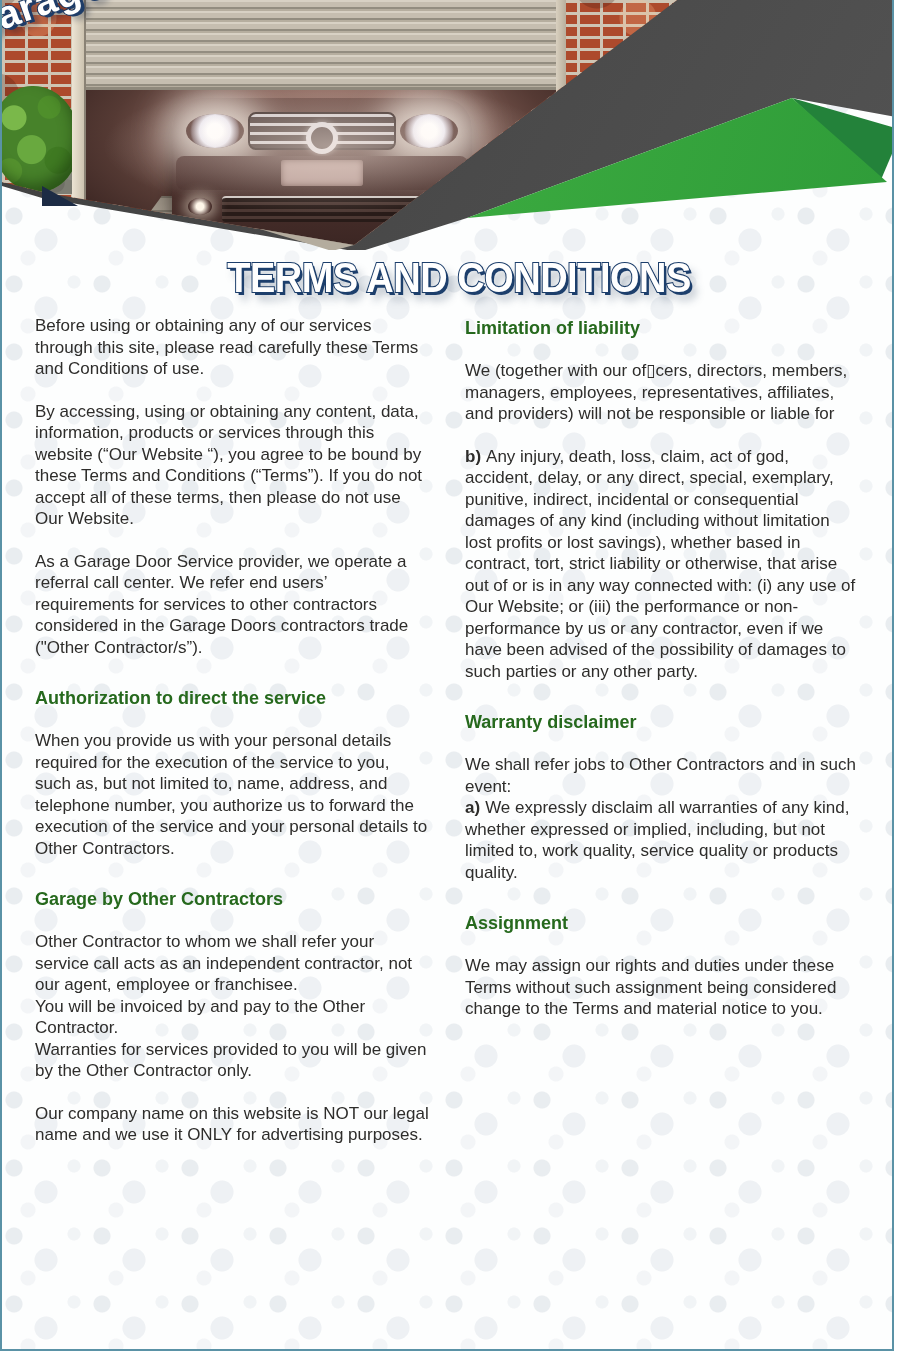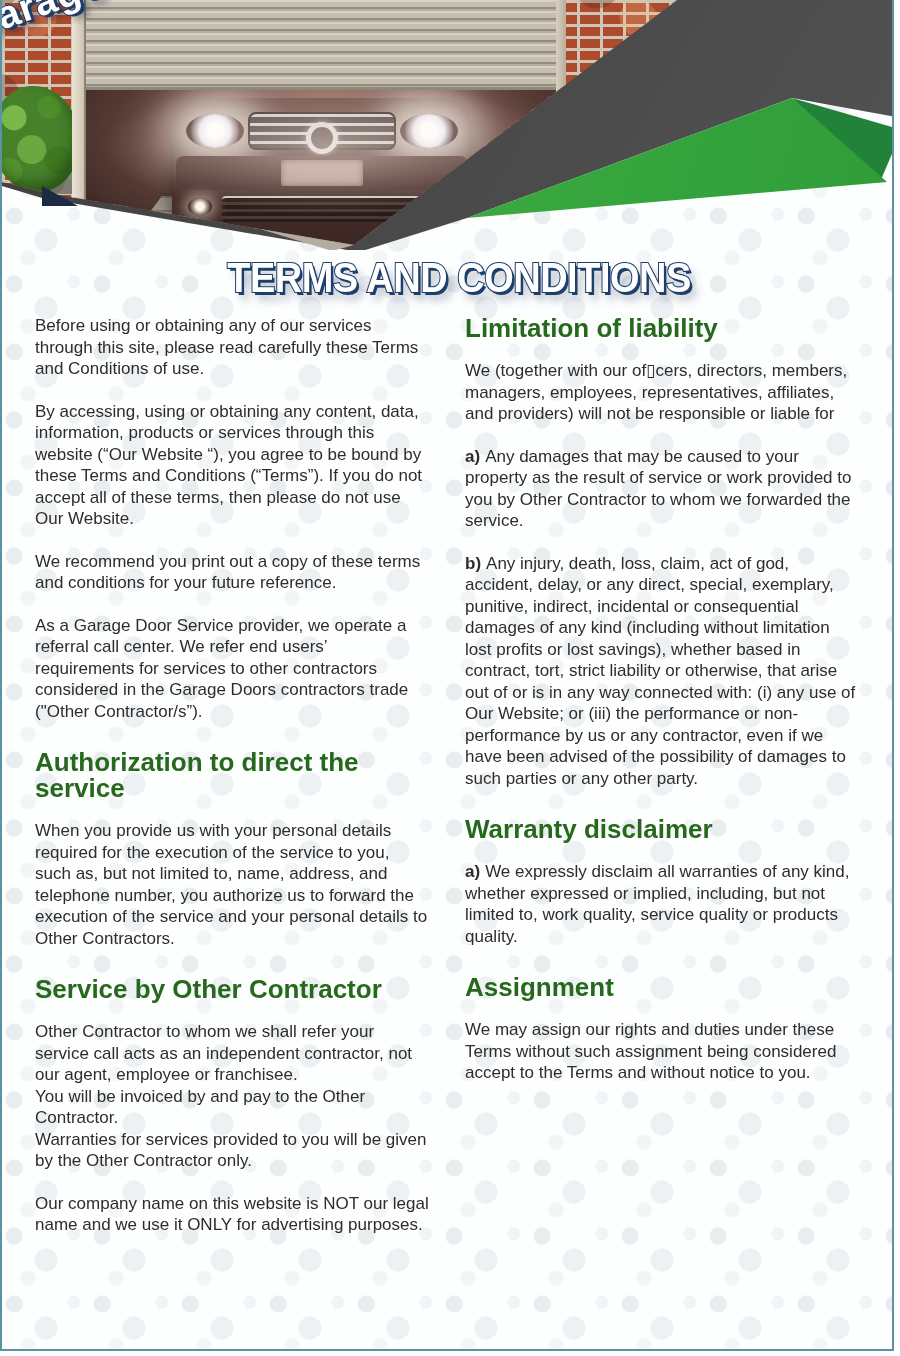--- a/index.html
+++ b/index.html
@@ -187,21 +187,21 @@
   
   .content {
     display:flex; gap:36px;
     padding:0 33px 30px 33px;
     color:#2e2d2b;
     font-size:17px; line-height:21.5px;
   }
   .col { flex:1 1 0; min-width:0; }
   .col h2 {
     margin:27px 0 19px;
-    font-size:26px; line-height:26px;
+    font-size:18px; line-height:26px;
     color:#26691d; font-weight:bold;
   }
   .col > :first-child { margin-top:0; }
   .col p { margin:0 0 21px; }
   .col p.tight { margin-bottom:0; }
   .pfx { font-weight:bold; padding-right:5px; }
 </style>
 </head>
 <body>
 
@@ -242,35 +242,34 @@
 
     <div class="ribbon">Garage  Door  Service</div>
   </div>
 
   <h1 class="page-title"><span>TERMS AND CONDITIONS</span></h1>
 
   <div class="content">
     <div class="col" id="col-left">
         <p><span>Before using or obtaining any of our services through this site, please read carefully these Terms and Conditions of use.</span></p>
         <p><span>By accessing, using or obtaining any content, data, information, products or services through this website (“Our Website “), you agree to be bound by these Terms and Conditions (“Terms”). If you do not accept all of these terms, then please do not use Our Website.</span></p>
-        <p><span>We recommend you print out a copy of these terms and conditions for your future reference.</span></p>
         <p><span>As a Garage Door Service provider, we operate a referral call center. We refer end users’ requirements for services to other contractors considered in the Garage Doors contractors trade ("Other Contractor/s”).</span></p>
         <h2>Authorization to direct the service</h2>
         <p><span>When you provide us with your personal details required for the execution of the service to you, such as, but not limited to, name, address, and telephone number, you authorize us to forward the execution of the service and your personal details to Other Contractors.</span></p>
-        <h2>Service by Other Contractor</h2>
+        <h2>Garage by Other Contractors</h2>
         <p class="tight"><span>Other Contractor to whom we shall refer your service call acts as an independent contractor, not our agent, employee or franchisee.</span></p>
         <p class="tight"><span>You will be invoiced by and pay to the Other Contractor.</span></p>
         <p><span>Warranties for services provided to you will be given by the Other Contractor only.</span></p>
         <p><span>Our company name on this website is NOT our legal name and we use it ONLY for advertising purposes.</span></p>
       </div>
     <div class="col" id="col-right">
         <h2>Limitation of liability</h2>
         <p><span>We (together with our of▯cers, directors, members, managers, employees, representatives, affiliates, and providers) will not be responsible or liable for</span></p>
-        <p><span class="pfx">a)</span><span>Any damages that may be caused to your property as the result of service or work provided to you by Other Contractor to whom we forwarded the service.</span></p>
         <p><span class="pfx">b)</span><span>Any injury, death, loss, claim, act of god, accident, delay, or any direct, special, exemplary, punitive, indirect, incidental or consequential damages of any kind (including without limitation lost profits or lost savings), whether based in contract, tort, strict liability or otherwise, that arise out of or is in any way connected with: (i) any use of Our Website; or (iii) the performance or non-performance by us or any contractor, even if we have been advised of the possibility of damages to such parties or any other party.</span></p>
         <h2>Warranty disclaimer</h2>
+        <p class="tight"><span>We shall refer jobs to Other Contractors and in such event:</span></p>
         <p class="tight"><span class="pfx">a)</span><span>We expressly disclaim all warranties of any kind, whether expressed or implied, including, but not limited to, work quality, service quality or products quality.</span></p>
         <h2>Assignment</h2>
-        <p><span>We may assign our rights and duties under these Terms without such assignment being considered accept to the Terms and without notice to you.</span></p>
+        <p><span>We may assign our rights and duties under these Terms without such assignment being considered change to the Terms and material notice to you.</span></p>
       </div>
   </div>
 
 </div>
 
 </body></html>

